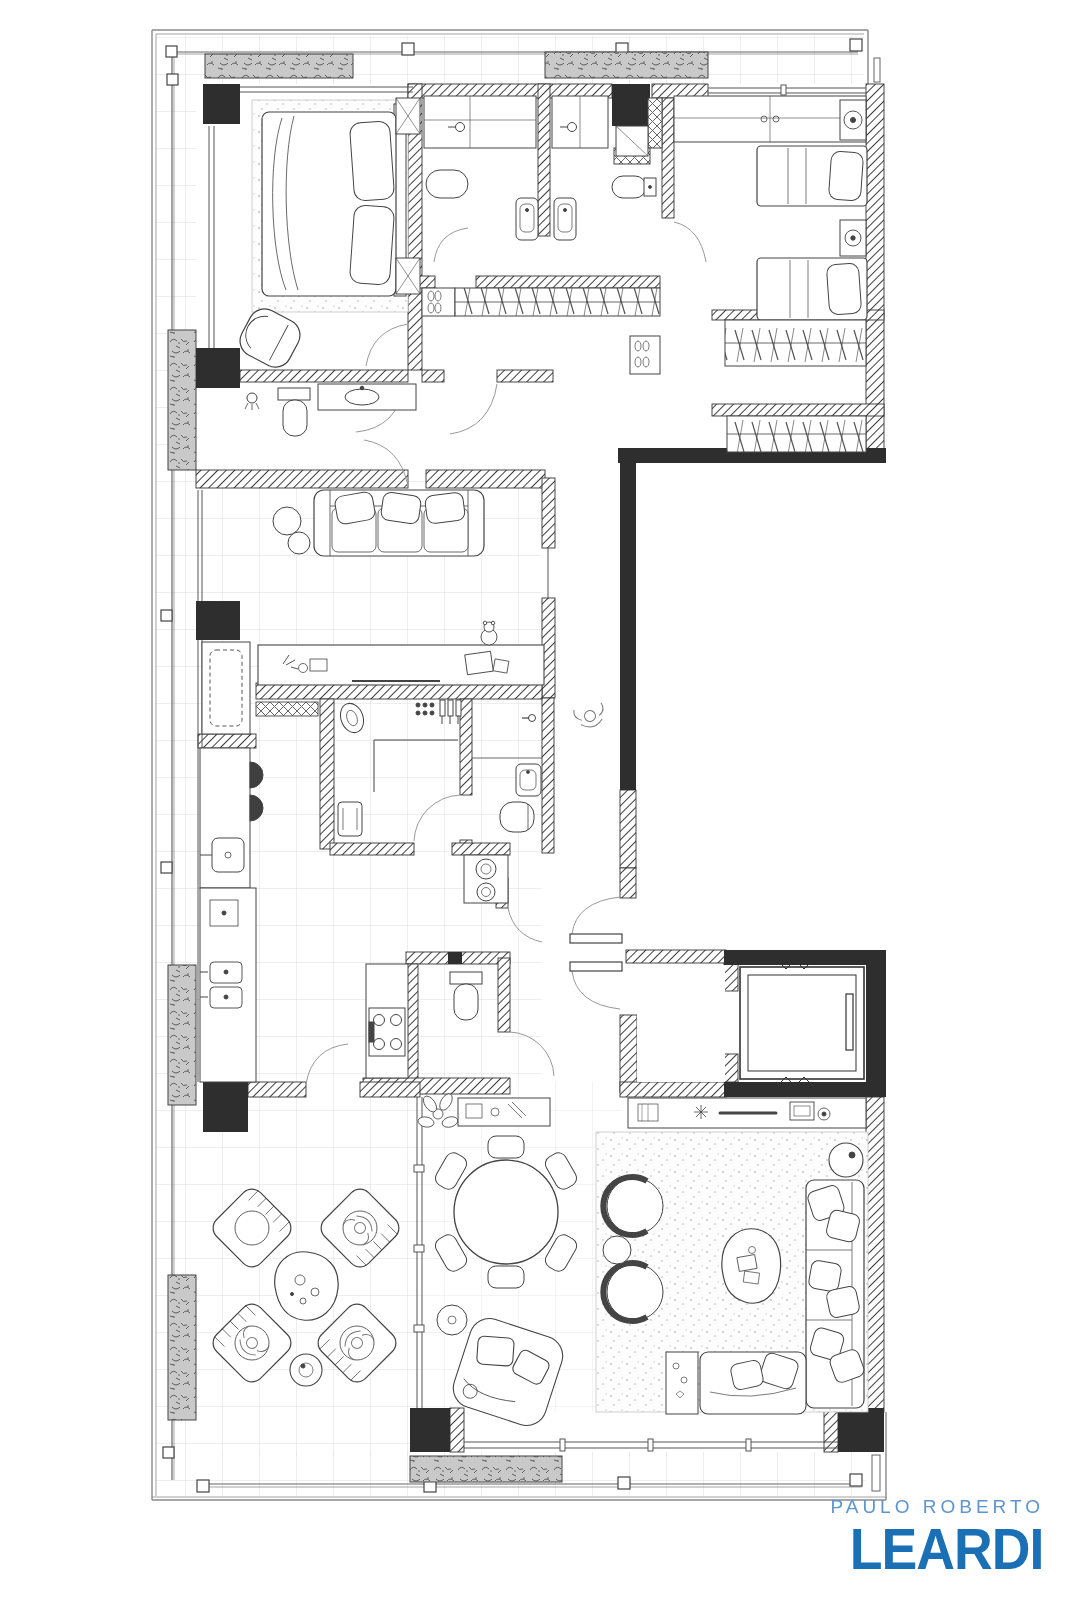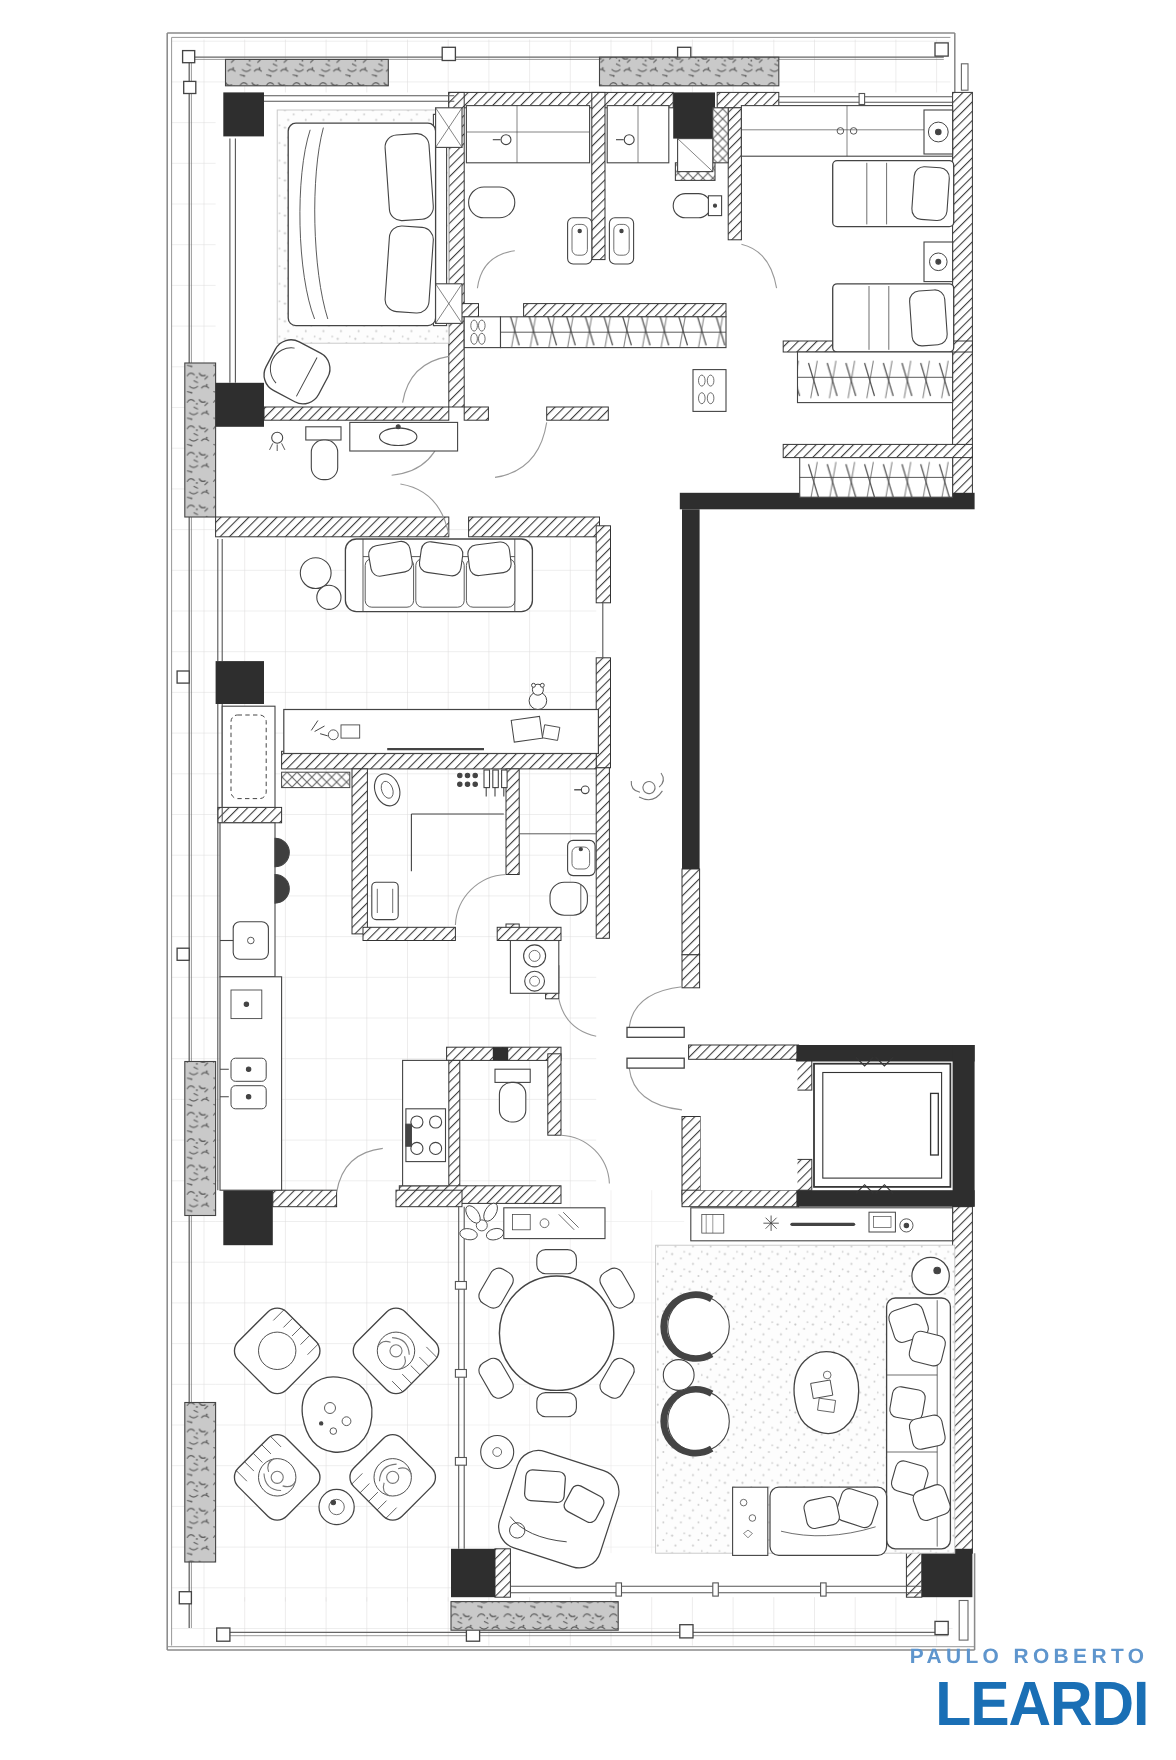--- a/index.html
+++ b/index.html
@@ -1,20 +1,20 @@
 <!DOCTYPE html>
 <html><head>
 <meta charset="utf-8">
 <style>
   html,body{margin:0;padding:0;background:#fff;}
   .page{position:relative;width:1069px;height:1600px;background:#ffffff;overflow:hidden;
         font-family:"Liberation Sans",sans-serif;}
   svg{position:absolute;left:0;top:0;}
   .logo{position:absolute;right:25px;top:1497px;text-align:right;line-height:1;}
-  .logo-top{font-size:19px;font-weight:700;letter-spacing:4px;color:#5e95cd;margin-bottom:5px;}
+  .logo-top{font-size:19px;font-weight:400;letter-spacing:4px;color:#5e95cd;margin-bottom:5px;}
   .logo-main{font-size:57px;font-weight:800;letter-spacing:-1px;color:#1a6fb5;
              transform:scaleX(.94);transform-origin:right;}
 </style>
 </head>
 <body>
 
 <div class="page">
 <svg width="1069" height="1600" viewBox="0 0 1069 1600">
 <defs>
   <pattern id="tile" width="37" height="37" patternUnits="userSpaceOnUse">

